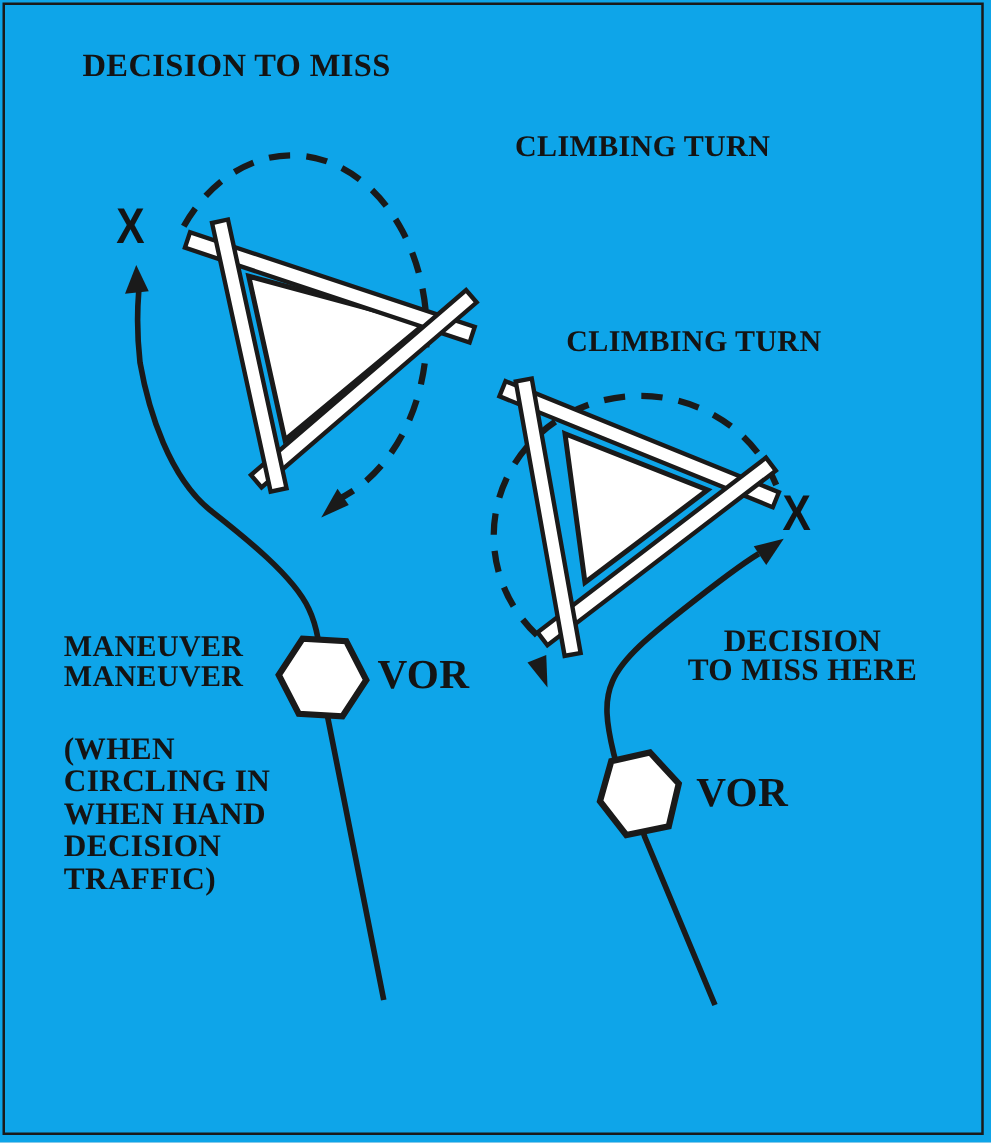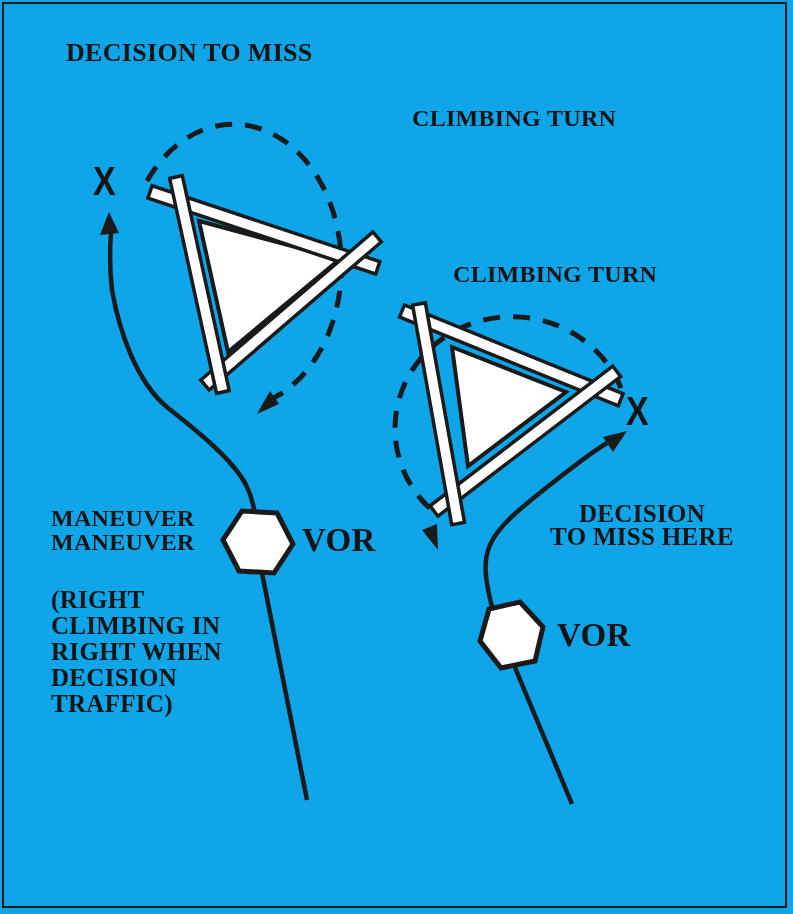--- a/index.html
+++ b/index.html
@@ -96,23 +96,23 @@
   <div class="lbl climbing-1">CLIMBING TURN</div>
 
   <div class="xmark x-left">X</div>
 
   <div class="lbl circling">
     <span class="line">MANEUVER</span>
     <span class="line">MANEUVER</span>
   </div>
 
   <div class="lbl note">
-    <span class="line">(RIGHT</span>
-    <span class="line">CLIMBING IN</span>
-    <span class="line">RIGHT WHEN</span>
+    <span class="line">(WHEN</span>
+    <span class="line">CIRCLING IN</span>
+    <span class="line">WHEN HAND</span>
     <span class="line">DECISION</span>
     <span class="line">TRAFFIC)</span>
   </div>
 
   <div class="lbl vor-left">VOR</div>
 
   <div class="lbl climbing-2">CLIMBING TURN</div>
 
   <div class="xmark x-right">X</div>
 

